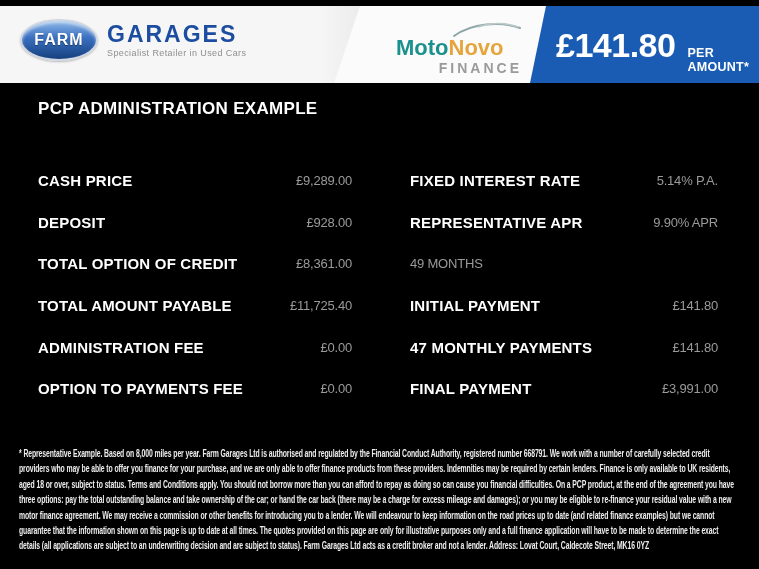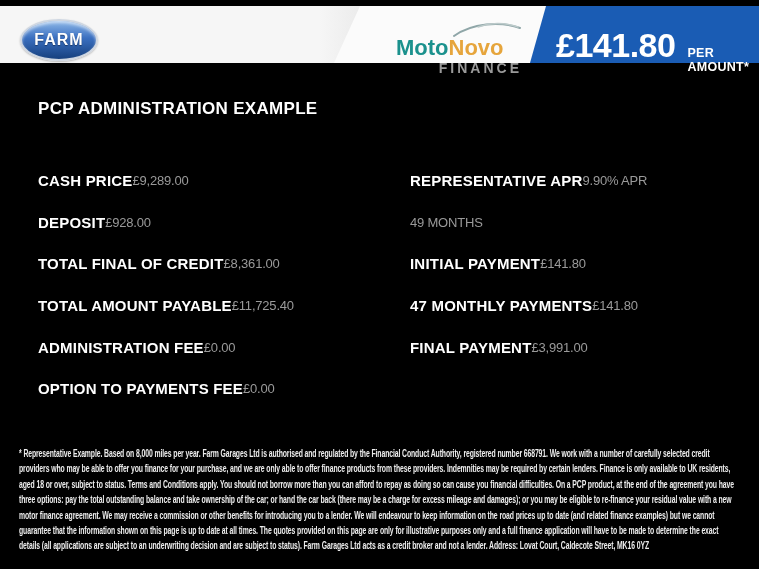--- a/index.html
+++ b/index.html
@@ -3,21 +3,21 @@
 <meta charset="utf-8">
 <style>
   html,body{margin:0;padding:0;background:#222;}
   .page{
     position:relative;width:759px;height:569px;margin:0 auto;
     background:#000;overflow:hidden;
     font-family:"Liberation Sans",sans-serif;
     --accent-blue:#1a5cb4;--farm-blue:#1c4da0;--teal:#1b918d;--orange:#e6a53c;--value-gray:#9a9a9a;
   }
   
-  .header-band{position:absolute;left:0;top:6px;width:759px;height:57px;background:#fbfbfb;}
+  .header-band{position:absolute;left:0;top:6px;width:759px;height:77px;background:#fbfbfb;}
   .header-left{
     position:absolute;left:0;top:0;height:100%;width:362px;
     background:linear-gradient(to right,#f6f6f6 88%,#ebebeb 100%);
     clip-path:polygon(0 0,360px 0,334px 100%,0 100%);
   }
   .header-blue{
     position:absolute;left:0;top:0;height:100%;width:100%;
     background:var(--accent-blue);
     clip-path:polygon(546px 0,759px 0,759px 100%,530px 100%);
   }
@@ -41,21 +41,21 @@
   .mn-sub{position:absolute;right:6px;top:40px;color:#9a9a9a;font-size:14px;letter-spacing:3px;font-weight:bold;margin-left:9px;}
   .price{position:absolute;left:556px;top:20px;display:flex;align-items:baseline;color:#fff;}
   .price-amount{font-size:34px;font-weight:bold;letter-spacing:-.5px;}
   .price-suffix{font-size:12.5px;font-weight:bold;margin-left:12px;letter-spacing:.3px;}
   
   .pcp-title{position:absolute;left:38px;top:99px;color:#fff;font-size:17px;font-weight:bold;letter-spacing:.3px;}
   
   .fin-col{position:absolute;top:160px;}
   .fin-col.left{left:38px;width:314px;}
   .fin-col.right{left:410px;width:308px;}
-  .fin-row{height:41.6px;display:flex;align-items:center;}
+  .fin-row{height:41.6px;display:flex;justify-content:space-between;align-items:center;}
   .fin-label{color:#fff;font-size:15px;font-weight:bold;letter-spacing:.2px;white-space:nowrap;}
   .fin-value{color:var(--value-gray);font-size:13px;font-weight:400;letter-spacing:-.2px;white-space:nowrap;}
   
   .disclaimer{
     position:absolute;left:19px;top:446px;width:1094px;
     transform:scaleX(0.66);transform-origin:left top;
     color:#ededed;font-size:10.4px;font-weight:bold;line-height:15.4px;letter-spacing:-.15px;
   }
 </style>
 </head>
@@ -63,20 +63,24 @@
 
 <div class="page" style="--accent-blue: #1a5cb4; --farm-blue: #1c4da0; --teal: #1b918d; --orange: #e6a53c; --value-gray: #9a9a9a;">
 
   <div class="header-band">
     <div class="header-left"></div>
     <div class="header-blue"></div>
 
     <div class="farm-logo">
       <div class="farm-oval">
         <span>FARM</span>
+      </div>
+      <div class="farm-text">
+        <div class="farm-name">GARAGES</div>
+        <div class="farm-tagline">Specialist Retailer in Used Cars</div>
       </div>
     </div>
 
     <div class="motonovo">
       <svg class="swoosh" width="78" height="18" viewBox="0 0 78 18">
         <path d="M6 16 C 24 3, 52 1, 72 8" stroke="#8fa6a8" fill="none" stroke-width="2" stroke-linecap="round"></path>
         <path d="M30 7 C 44 2, 58 3, 70 7" stroke="#bccaca" fill="none" stroke-width="1.4" stroke-linecap="round"></path>
       </svg>
       <div class="motonovo-words">
         <span class="mn-part1">Moto</span><span class="mn-part2">Novo</span>
@@ -95,38 +99,42 @@
   <div class="fin-col left">
     <div class="fin-row">
       <span class="fin-label">CASH PRICE</span>
       <span class="fin-value">£9,289.00</span>
     </div>
     <div class="fin-row">
       <span class="fin-label">DEPOSIT</span>
       <span class="fin-value">£928.00</span>
     </div>
     <div class="fin-row">
-      <span class="fin-label">TOTAL FINAL OF CREDIT</span>
+      <span class="fin-label">TOTAL OPTION OF CREDIT</span>
       <span class="fin-value">£8,361.00</span>
     </div>
     <div class="fin-row">
       <span class="fin-label">TOTAL AMOUNT PAYABLE</span>
       <span class="fin-value">£11,725.40</span>
     </div>
     <div class="fin-row">
       <span class="fin-label">ADMINISTRATION FEE</span>
       <span class="fin-value">£0.00</span>
     </div>
     <div class="fin-row">
       <span class="fin-label">OPTION TO PAYMENTS FEE</span>
       <span class="fin-value">£0.00</span>
     </div>
   </div>
 
   <div class="fin-col right">
+    <div class="fin-row">
+      <span class="fin-label">FIXED INTEREST RATE</span>
+      <span class="fin-value">5.14% P.A.</span>
+    </div>
     <div class="fin-row">
       <span class="fin-label">REPRESENTATIVE APR</span>
       <span class="fin-value">9.90% APR</span>
     </div>
     <div class="fin-row">
       <span class="fin-value">49 MONTHS</span>
     </div>
     <div class="fin-row">
       <span class="fin-label">INITIAL PAYMENT</span>
       <span class="fin-value">£141.80</span>

